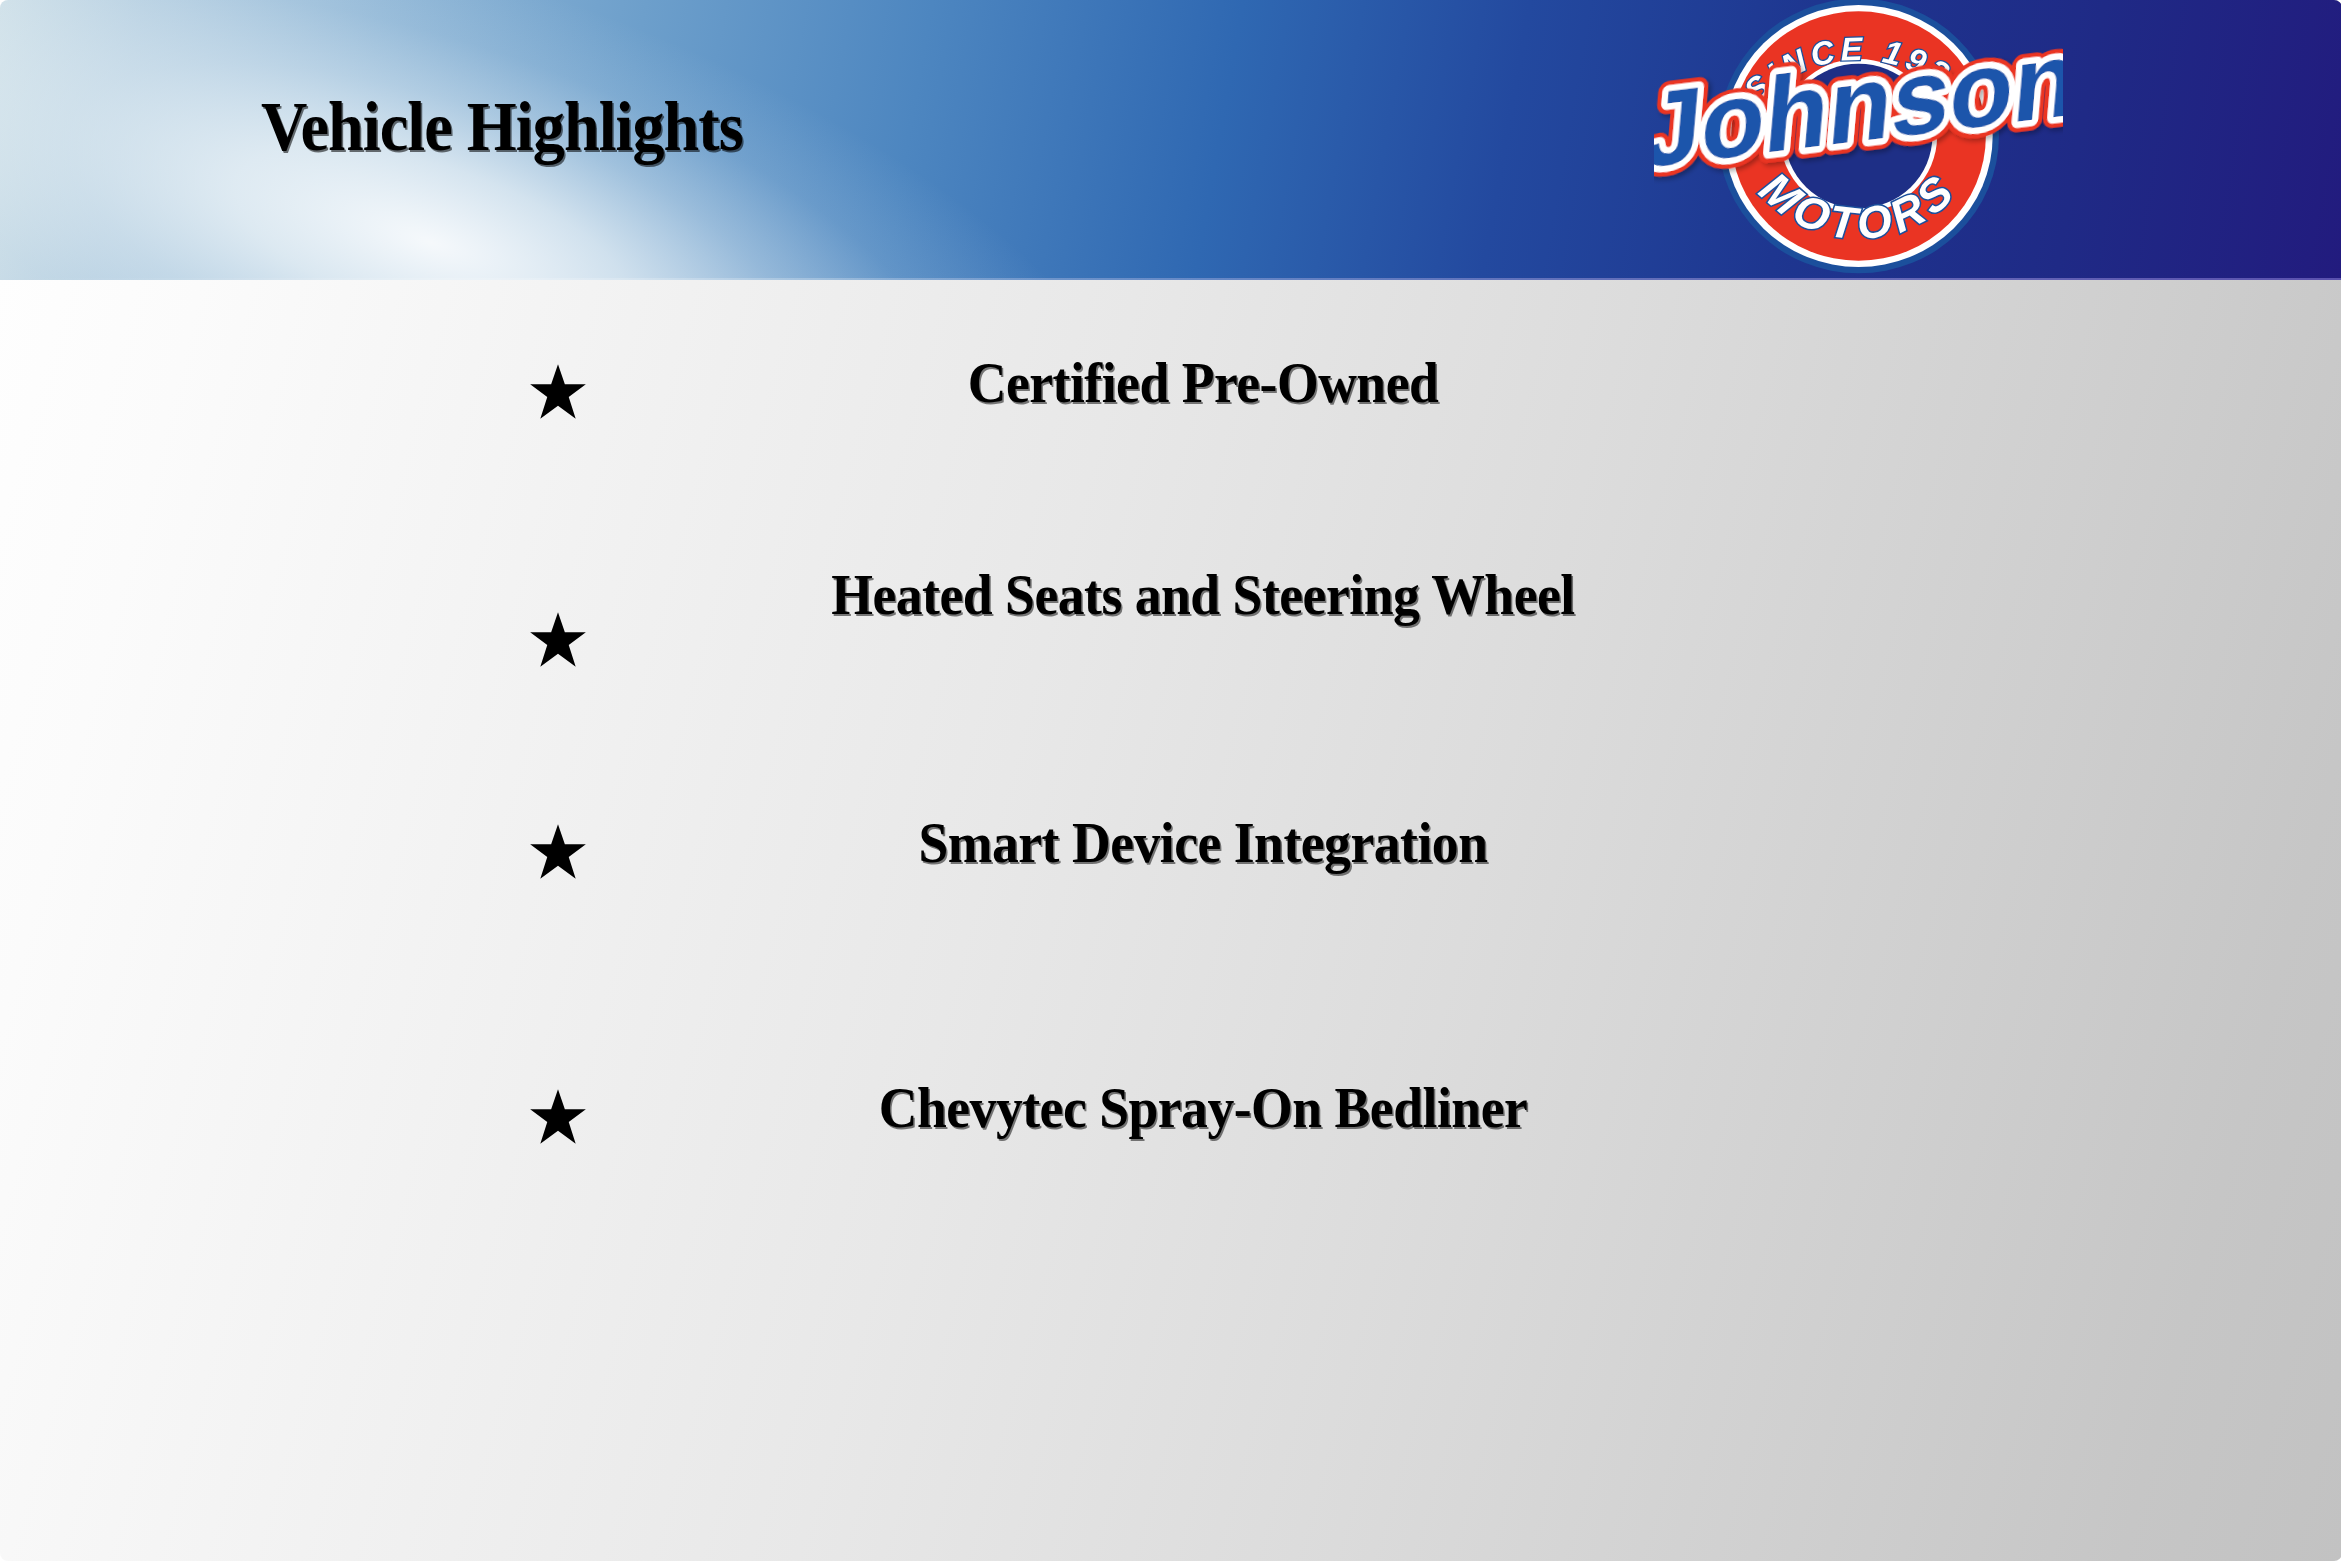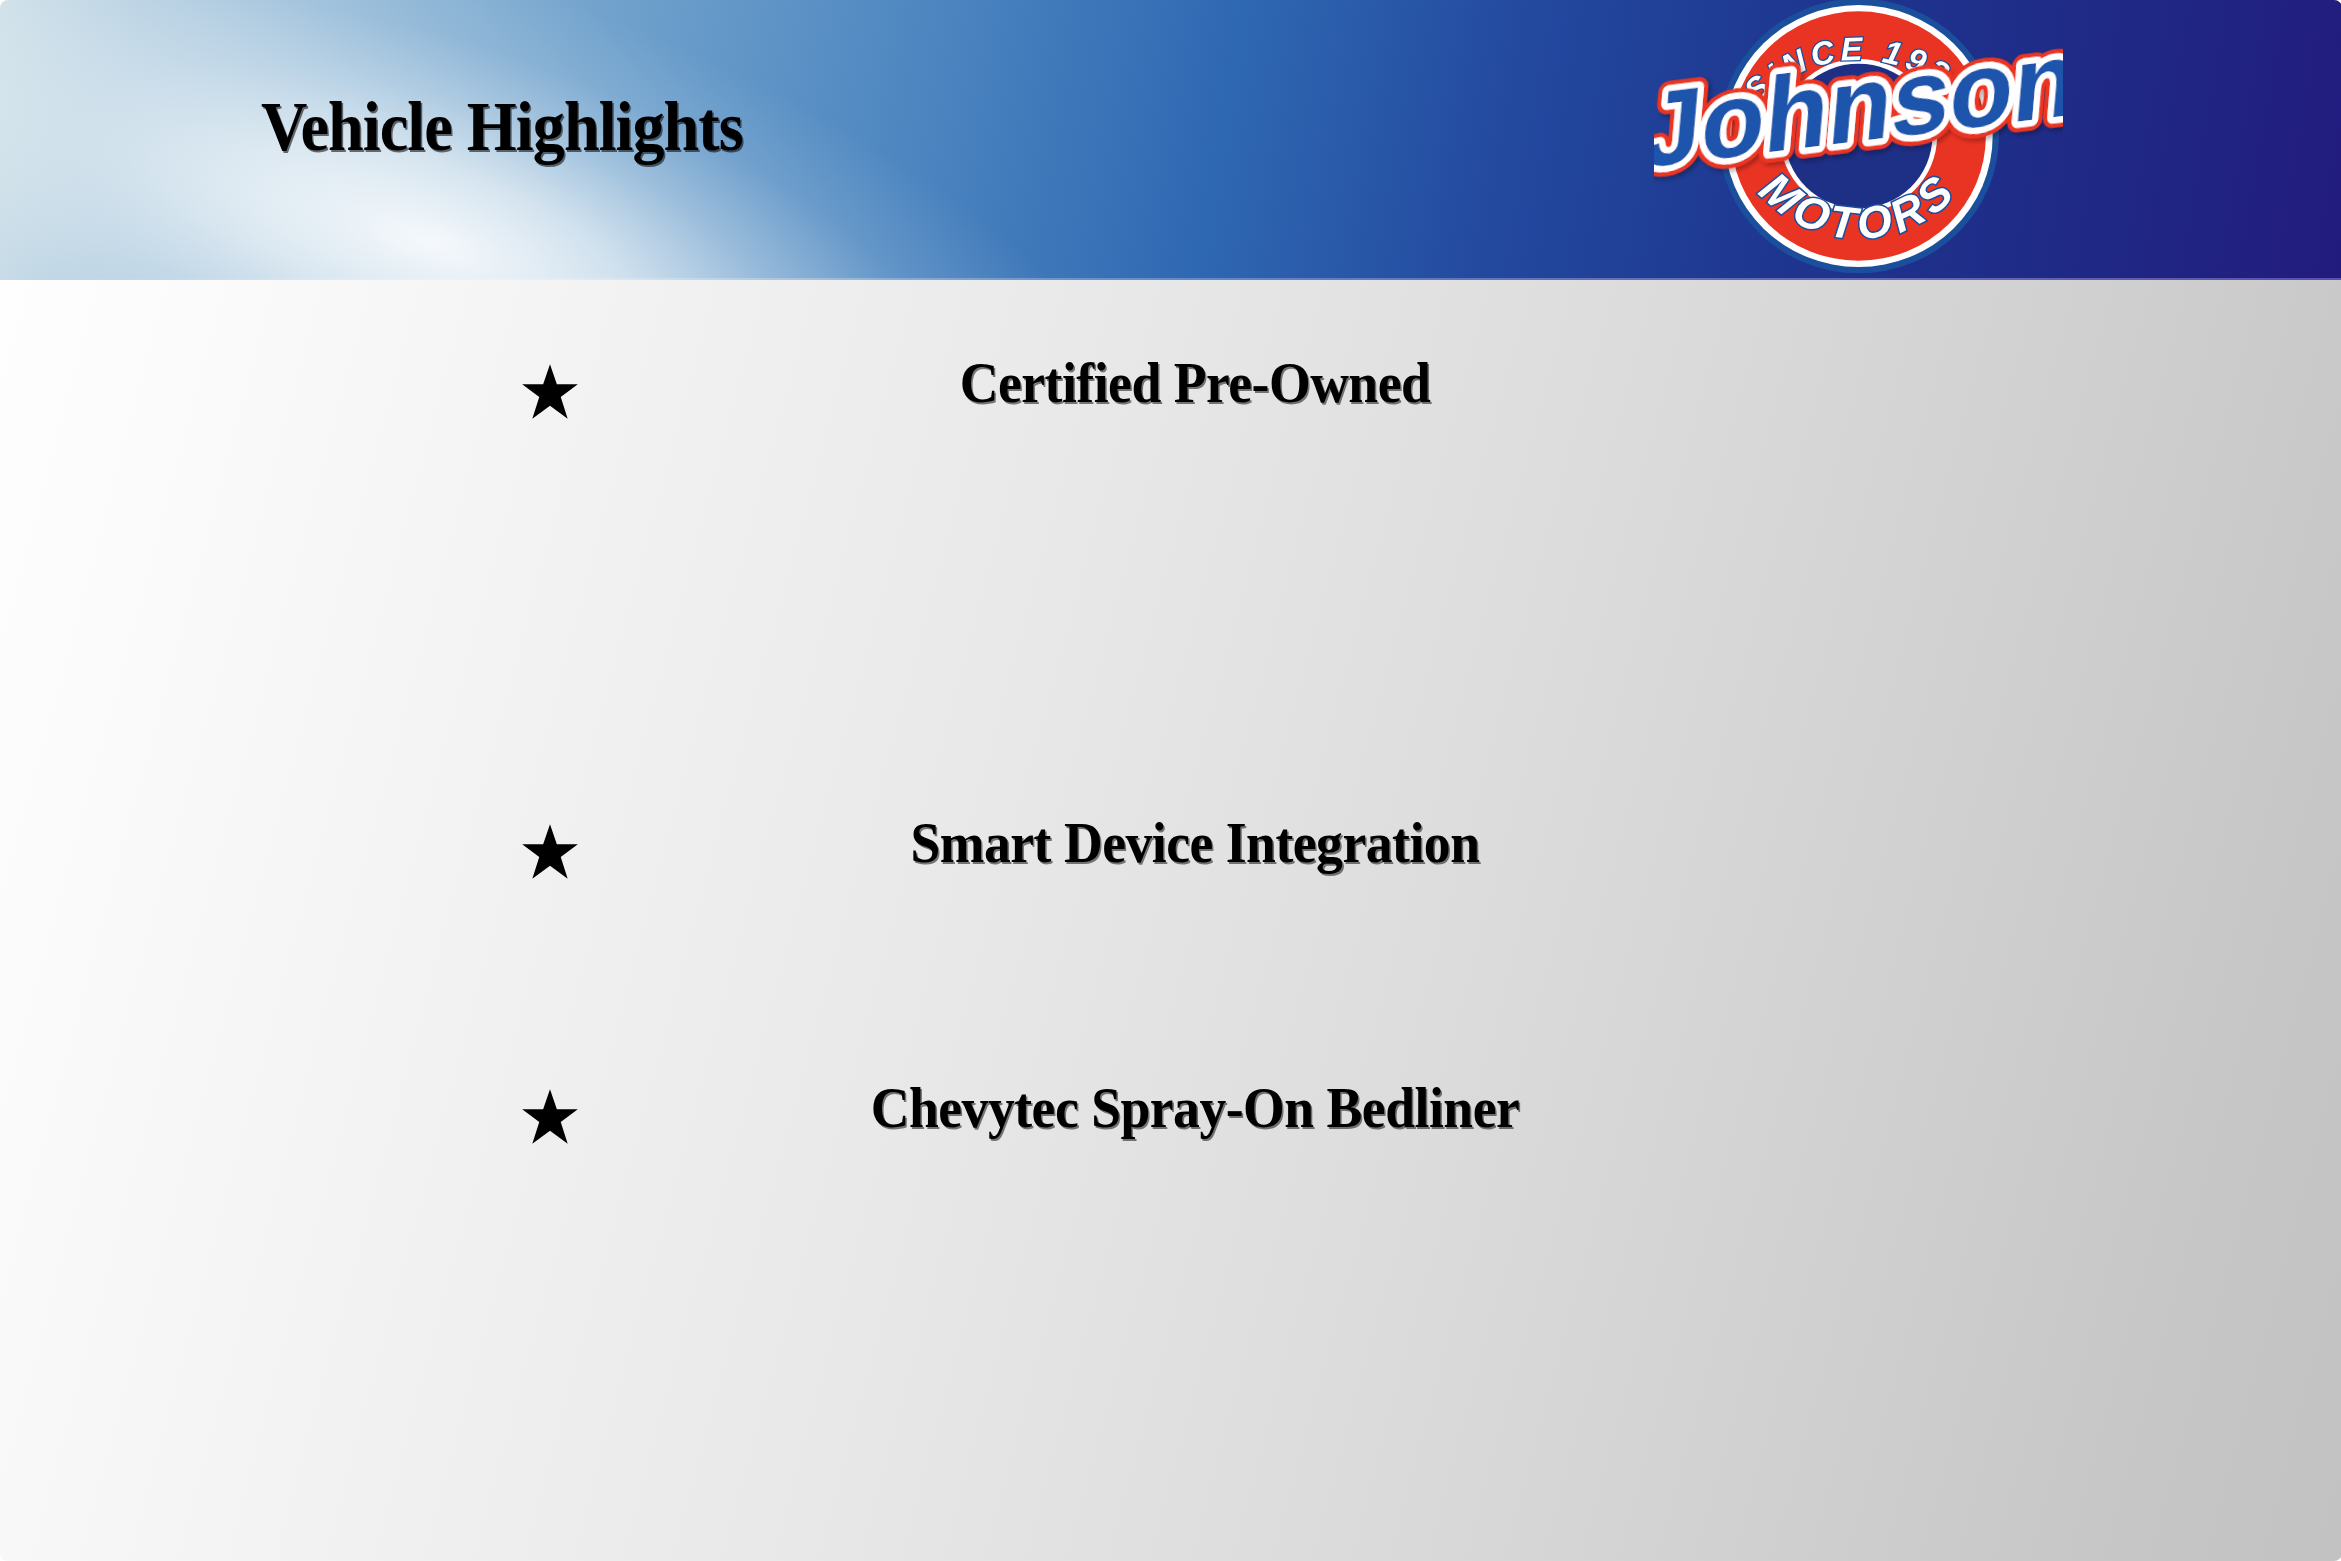--- a/index.html
+++ b/index.html
@@ -110,21 +110,21 @@
     top: 280px;
     width: 2342px;
     height: 1282px;
     list-style: none;
     margin: 0;
     padding: 0;
   }
 
   .highlight-row {
     position: absolute;
-    left: 4px;
+    left: 12px;
     width: 1878px;
     display: flex;
     align-items: center;
   }
   .highlight-row.r0 { top: 57px;  height: 110px; }
   .highlight-row.r1 { top: 273px;  height: 173px; }
   .highlight-row.r2 { top: 517px;  height: 110px; text-decoration: underline; }
   .highlight-row.r3 { top: 782px; height: 110px; text-decoration: underline; }
   .highlight-row.r4 { top: 1038px; height: 110px; }
 
@@ -212,20 +212,28 @@
 
     <li class="highlight-row r0">
       <span class="bullet-star">
         <svg viewBox="0 0 100 100" xmlns="http://www.w3.org/2000/svg" aria-hidden="true">
           <polygon fill="#000000" points="50,2 61.8,36.5 98,36.5 68.5,58.5 80.5,96 50,73.5 19.5,96 31.5,58.5 2,36.5 38.2,36.5"></polygon>
         </svg>
       </span>
       <span class="highlight-text">Certified Pre-Owned</span>
     </li>
 
+    <li class="highlight-row r1">
+      <span class="bullet-star">
+        <svg viewBox="0 0 100 100" xmlns="http://www.w3.org/2000/svg" aria-hidden="true">
+          <polygon fill="#000000" points="50,2 61.8,36.5 98,36.5 68.5,58.5 80.5,96 50,73.5 19.5,96 31.5,58.5 2,36.5 38.2,36.5"></polygon>
+        </svg>
+      </span>
+      <span class="highlight-text">Heated Seats and Steering Wheel</span>
+    </li>
 
     <li class="highlight-row r2">
       <span class="bullet-star">
         <svg viewBox="0 0 100 100" xmlns="http://www.w3.org/2000/svg" aria-hidden="true">
           <polygon fill="#000000" points="50,2 61.8,36.5 98,36.5 68.5,58.5 80.5,96 50,73.5 19.5,96 31.5,58.5 2,36.5 38.2,36.5"></polygon>
         </svg>
       </span>
       <span class="highlight-text">Smart Device Integration</span>
     </li>
 

